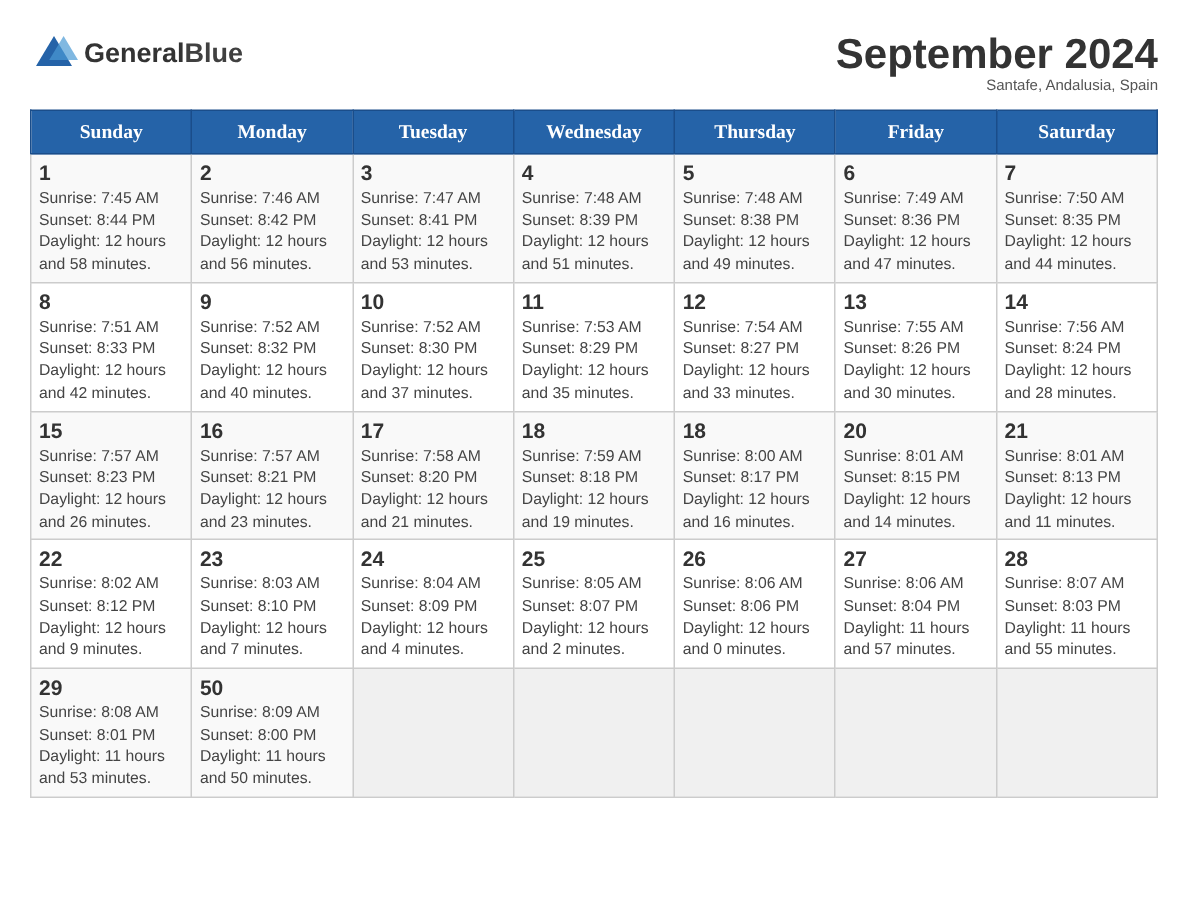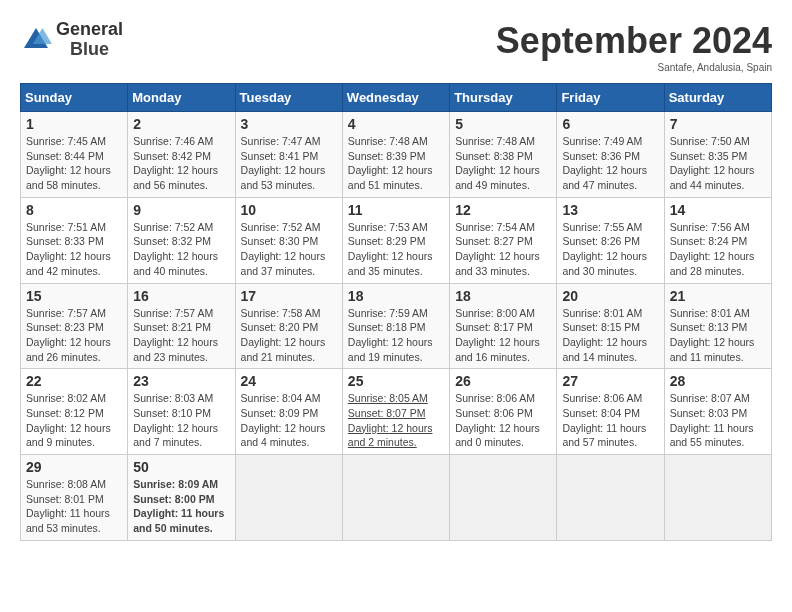--- a/index.html
+++ b/index.html
@@ -16,57 +16,57 @@
       align-items: flex-start;
       margin-bottom: 10px;
     }
     .logo {
       display: flex;
       align-items: center;
       gap: 4px;
     }
     .logo-text {
       display: flex;
-      flex-direction: column;
+      flex-direction: row;
       font-size: 18px;
       font-weight: bold;
       line-height: 1.1;
-      text-align: center;
     }
     .logo-general { color: #333; }
     .logo-blue { color: #404040; }
     .logo-icon {
       width: 32px;
       height: 32px;
     }
     .title-block {
       text-align: right;
     }
     .month-title {
-      font-size: 36px;
+      font-size: 28px;
       font-weight: bold;
       color: #333;
     }
     .subtitle {
       font-size: 10px;
       color: #555;
     }
     .calendar {
       width: 100%;
       border-collapse: collapse;
       font-size: 11px;
     }
     .calendar thead th {
       background: #2563a8;
       color: #fff;
       padding: 6px 4px;
-      text-align: left;
+      text-align: center;
       font-size: 13px;
       font-weight: bold;
       border: 1px solid #1a4d8a;
+      font-family: Liberation Serif, serif;
     }
     .calendar tbody td {
       vertical-align: top;
       border: 1px solid #ccc;
       padding: 4px 5px;
       width: 107px;
       min-height: 80px;
       background: #fff;
     }
     .calendar tbody tr:nth-child(odd) td {
@@ -291,21 +291,21 @@
         </td>
         <td>
           <span class="day-number">24</span>
           <div class="day-info" style="white-space: pre-line;">Sunrise: 8:04 AM
 Sunset: 8:09 PM
 Daylight: 12 hours
 and 4 minutes.</div>
         </td>
         <td>
           <span class="day-number">25</span>
-          <div class="day-info" style="white-space: pre-line; text-decoration: underline;">Sunrise: 8:05 AM
+          <div class="day-info" style="white-space: pre-line;">Sunrise: 8:05 AM
 Sunset: 8:07 PM
 Daylight: 12 hours
 and 2 minutes.</div>
         </td>
         <td>
           <span class="day-number">26</span>
           <div class="day-info" style="white-space: pre-line;">Sunrise: 8:06 AM
 Sunset: 8:06 PM
 Daylight: 12 hours
 and 0 minutes.</div>
@@ -328,21 +328,21 @@
       <tr>
         <td>
           <span class="day-number">29</span>
           <div class="day-info" style="white-space: pre-line;">Sunrise: 8:08 AM
 Sunset: 8:01 PM
 Daylight: 11 hours
 and 53 minutes.</div>
         </td>
         <td>
           <span class="day-number">50</span>
-          <div class="day-info" style="white-space: pre-line; font-weight: bold;">Sunrise: 8:09 AM
+          <div class="day-info" style="white-space: pre-line;">Sunrise: 8:09 AM
 Sunset: 8:00 PM
 Daylight: 11 hours
 and 50 minutes.</div>
         </td>
         <td class="empty"></td>
         <td class="empty"></td>
         <td class="empty"></td>
         <td class="empty"></td>
         <td class="empty"></td>
       </tr>

